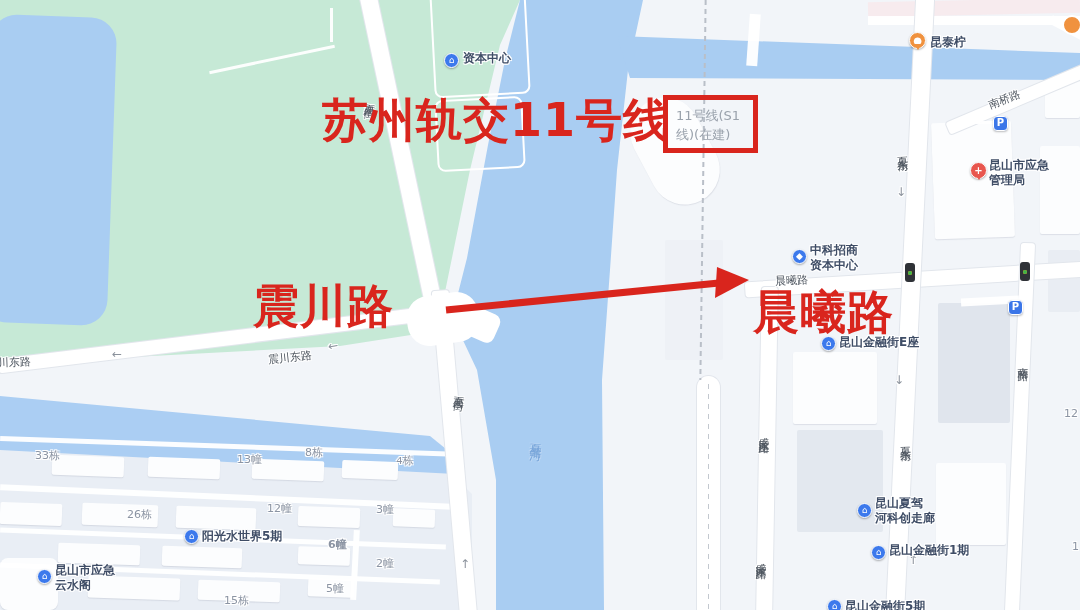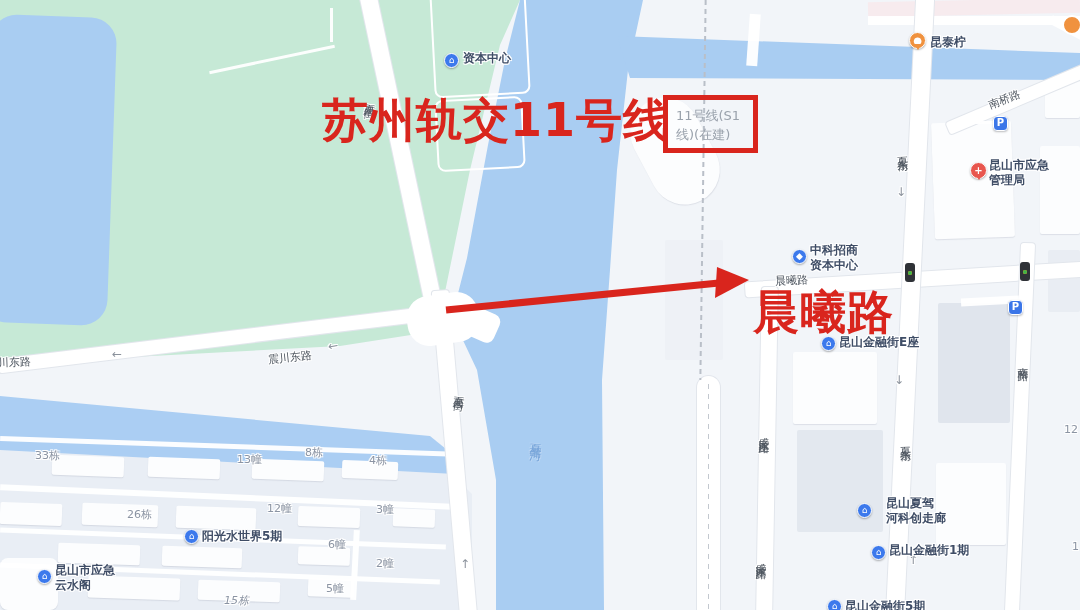--- a/index.html
+++ b/index.html
@@ -140,29 +140,29 @@
   <div class="rlabel halo vert" style="left:1016px;top:358px;">南桥路</div>
   <div class="rlabel halo vert" style="left:757px;top:428px;transform:rotate(1deg);">盛家庄路</div>
   <div class="rlabel halo vert" style="left:754px;top:554px;">盛家庄路</div>
   <div class="rlabel halo" style="left:775px;top:275px;transform:rotate(-3deg);">晨曦路</div>
 
   <div class="wlabel vert" style="left:527px;top:434px;transform:rotate(3deg);">夏驾河</div>
 
   <div class="bnum halo" style="left:35px;top:448px;">33栋</div>
   <div class="bnum halo" style="left:237px;top:452px;">13幢</div>
   <div class="bnum halo" style="left:305px;top:445px;">8栋</div>
-  <div class="bnum halo" style="left:369px;top:453px;">4栋</div>
+  <div class="bnum halo" style="left:396px;top:453px;font-family:Liberation Mono, monospace;">4栋</div>
   <div class="bnum halo" style="left:127px;top:507px;">26栋</div>
   <div class="bnum halo" style="left:267px;top:501px;">12幢</div>
   <div class="bnum halo" style="left:376px;top:502px;">3幢</div>
-  <div class="bnum halo" style="left:328px;top:537px;">6幢</div>
+  <div class="bnum halo" style="left:328px;top:537px;font-weight:bold;">6幢</div>
   <div class="bnum halo" style="left:376px;top:556px;text-align:right;">2幢</div>
   <div class="bnum halo" style="left:326px;top:581px;">5幢</div>
-  <div class="bnum halo" style="left:224px;top:593px;font-style:italic;">15栋</div>
-  <div class="bnum halo" style="left:1064px;top:423px;">12</div>
+  <div class="bnum halo" style="left:224px;top:593px;">15栋</div>
+  <div class="bnum halo" style="left:1064px;top:407px;">12</div>
   <div class="bnum halo" style="left:1072px;top:540px;">1</div>
 
   <span class="cpo" style="left:444px;top:53px;">⌂</span>
   <div class="ptxt halo" style="left:463px;top:51px;">资本中心</div>
 
   <span class="cpo" style="left:792px;top:249px;">◆</span>
   <div class="ptxt halo" style="left:810px;top:243px;">中科招商
 资本中心</div>
 
   <span class="pin orange" style="left:909px;top:32px;">●</span>
@@ -176,21 +176,21 @@
   <div class="ptxt halo" style="left:839px;top:335px;">昆山金融街E座</div>
 
   <span class="cpo" style="left:184px;top:529px;">⌂</span>
   <div class="ptxt halo" style="left:202px;top:529px;">阳光水世界5期</div>
 
   <span class="cpo" style="left:37px;top:569px;">⌂</span>
   <div class="ptxt halo" style="left:55px;top:563px;">昆山市应急
 云水阁</div>
 
   <span class="cpo" style="left:857px;top:503px;">⌂</span>
-  <div class="ptxt halo" style="left:875px;top:496px;margin-left:11px;">昆山夏驾
+  <div class="ptxt halo" style="left:875px;top:496px;">昆山夏驾
 河科创走廊</div>
 
   <span class="cpo" style="left:871px;top:545px;">⌂</span>
   <div class="ptxt halo" style="left:889px;top:543px;">昆山金融街1期</div>
 
   <span class="cpo" style="left:827px;top:599px;">⌂</span>
   <div class="ptxt halo" style="left:845px;top:599px;">昆山金融街5期</div>
 
   <div class="thin" style="left:972px;top:121px;width:22px;height:3px;z-index:27;"></div>
   <span class="pk" style="left:993px;top:116px;">P</span>
@@ -206,19 +206,20 @@
       <i class="y"></i>
       <i class="g"></i>
     </div>
 
   <div style="left:1062px;top:15px;width:20px;height:20px;border-radius:50%;background:#f0923f;border:2px solid #fff;z-index:29;"></div>
 
   <div class="redtxt" style="left:322px;top:97px;">苏州轨交11号线</div>
   <div class="redbox" style="left:663px;top:95px;width:95px;height:58px;"></div>
   <div class="boxtxt" style="left:676px;top:107px;">11号线(S1
 线)(在建)</div>
+  <div class="redtxt" style="left:253px;top:283px;">震川路</div>
   <div class="redtxt" style="left:753px;top:289px;">晨曦路</div>
   <svg width="1080" height="610" viewBox="0 0 1080 610" style="left:0;top:0;z-index:49;pointer-events:none;">
     <line x1="446" y1="310" x2="719" y2="283" stroke="#d9251d" stroke-width="7"></line>
     <polygon points="749,280 717,267 715,298" fill="#d9251d"></polygon>
   </svg>
 
 </div>
 
 </body></html>

